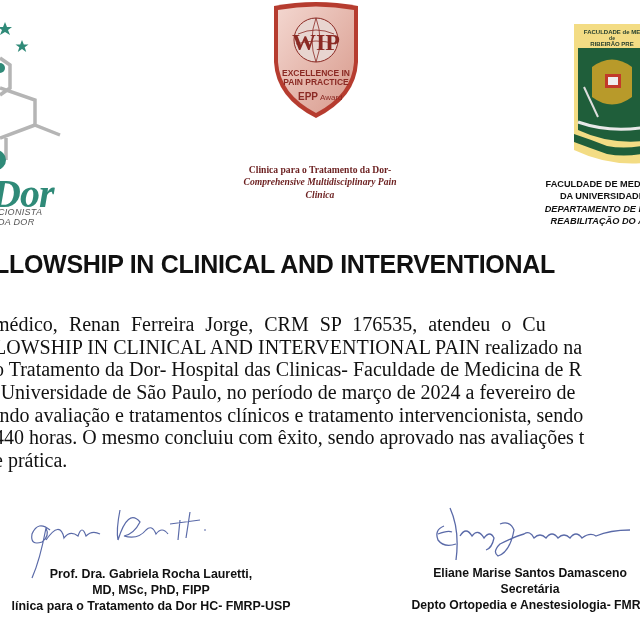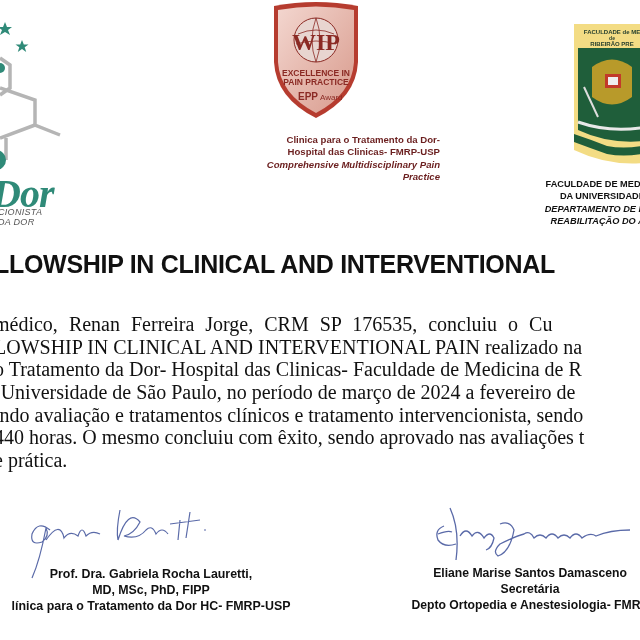--- a/index.html
+++ b/index.html
@@ -7,21 +7,21 @@
   .abs { position:absolute; }
 
   
   .logo-left { left:0; top:0; width:100px; height:230px;font-style:italic; }
   .logo-left .dor { position:absolute; left:-8px; top:170px; font-family:"Liberation Serif", serif; font-weight:bold; font-size:40px; color:#2f8a78; letter-spacing:-1px; }
   .logo-left .sub1 { position:absolute; left:-2px; top:207px; font-family:"Liberation Sans", sans-serif; font-size:9px; color:#555; letter-spacing:0.3px; white-space:nowrap; }
   .logo-left .sub2 { position:absolute; left:-2px; top:217px; font-family:"Liberation Sans", sans-serif; font-size:9px; color:#555; letter-spacing:0.3px; white-space:nowrap; }
 
   
   .badge-wrap { left:268px; top:0; width:96px; height:120px; }
-  .center-caption { left:200px; top:134px; width:240px; text-align:right; font-family:Liberation Sans, sans-serif; font-weight:bold; font-size:9.6px; line-height:12.4px; color:#6b1f1f; }
+  .center-caption { left:200px; top:164px; width:240px; text-align:center; font-family:Liberation Serif, serif; font-weight:bold; font-size:9.6px; line-height:12.4px; color:#6b1f1f; }
   .center-caption .ital { font-style:italic; }
 
   
   .crest-wrap { left:572px; top:22px; width:80px; height:146px; }
   .right-caption { left:510px; top:178px; width:200px; font-family:"Liberation Sans", sans-serif; font-weight:bold; font-size:9.2px; line-height:12.4px; color:#111; text-align:center; }
   .right-caption .ital { font-style:italic; }
 
   
   .title { left:-6px; top:250px; white-space:nowrap; font-family:"Liberation Sans", sans-serif; font-weight:bold; font-size:25px; letter-spacing:-0.3px; color:#111; }
 
@@ -73,23 +73,22 @@
     <path d="M30,34 Q48,26 66,34 M28,44 Q48,38 68,44 M48,18 Q40,40 48,62 M48,18 Q56,40 48,62" stroke="#8b2a24" stroke-width="0.8" fill="none"></path>
     <text x="48" y="50" text-anchor="middle" font-family="Liberation Serif, serif" font-weight="bold" font-size="24" fill="#8b2a24">WIP</text>
     <text x="48" y="76" text-anchor="middle" font-family="Liberation Sans, sans-serif" font-weight="bold" font-size="8.5" fill="#8b2a24">EXCELLENCE IN</text>
     <text x="48" y="85" text-anchor="middle" font-family="Liberation Sans, sans-serif" font-weight="bold" font-size="8.5" fill="#8b2a24">PAIN PRACTICE</text>
     <text x="30" y="100" font-family="Liberation Sans, sans-serif" font-weight="bold" font-size="10" fill="#8b2a24">EPP</text>
     <text x="52" y="100" font-family="Liberation Sans, sans-serif" font-size="8" fill="#8b2a24">Award</text>
   </svg>
 </div>
 <div class="abs center-caption">
   <div>Clinica para o Tratamento da Dor-</div>
-  <div>Hospital das Clinicas- FMRP-USP</div>
   <div class="ital">Comprehensive Multidisciplinary Pain</div>
-  <div class="ital">Practice</div>
+  <div class="ital">Clinica</div>
 </div>
 
 <div class="abs crest-wrap">
   <svg width="80" height="146" viewBox="0 0 80 146">
     <path d="M2,2 L80,2 L80,140 Q40,146 2,128 Z" fill="#f3dc84"></path>
     <path d="M6,26 L80,26 L80,118 Q40,124 6,108 Z" fill="#1f5e3a"></path>
     <text x="40" y="12" text-anchor="middle" font-family="Liberation Sans, sans-serif" font-weight="bold" font-size="6" fill="#1f3a2a">FACULDADE de ME</text>
     <text x="40" y="18" text-anchor="middle" font-family="Liberation Sans, sans-serif" font-weight="bold" font-size="5" fill="#1f3a2a">de</text>
     <text x="40" y="24" text-anchor="middle" font-family="Liberation Sans, sans-serif" font-weight="bold" font-size="6" fill="#1f3a2a">RIBEIRÃO PRE</text>
     <path d="M20,45 Q40,30 60,45 L60,75 Q40,90 20,75 Z" fill="#b89a2a"></path>
@@ -103,21 +102,21 @@
 <div class="abs right-caption">
   <div>FACULDADE DE MEDICINA D</div>
   <div>DA UNIVERSIDADE DE</div>
   <div class="ital">DEPARTAMENTO DE BIOMEC</div>
   <div class="ital">REABILITAÇÃO DO APARE</div>
 </div>
 
 <div class="abs title">LLOWSHIP IN CLINICAL AND INTERVENTIONAL</div>
 
 <div>
-  <div class="body-line justify-1" style="top:313px"><span> médico, </span><b>Renan Ferreira Jorge</b><span>, CRM SP 176535, concluiu o Cu</span></div>
+  <div class="body-line justify-1" style="top:313px"><span> médico, </span><b>Renan Ferreira Jorge</b><span>, CRM SP 176535, atendeu o Cu</span></div>
   <div class="body-line" style="top:336px">LOWSHIP IN CLINICAL AND INTERVENTIONAL PAIN realizado na</div>
   <div class="body-line" style="top:358px">o Tratamento da Dor- Hospital das Clinicas- Faculdade de Medicina de R</div>
   <div class="body-line" style="top:381px">-Universidade de São Paulo, no período de março de 2024 a fevereiro de</div>
   <div class="body-line" style="top:404px">indo avaliação e tratamentos clínicos e tratamento intervencionista, sendo</div>
   <div class="body-line" style="top:426px">440 horas. O mesmo concluiu com êxito, sendo aprovado nas avaliações t</div>
   <div class="body-line" style="top:449px">e prática.</div>
 </div>
 
 <svg class="abs sig-left-img" viewBox="0 0 200 80">
   <path d="M30,30 Q18,20 12,34 Q10,46 22,42 Q30,36 26,28 Q20,60 12,78 M26,40 Q40,20 44,38 Q50,30 58,36 Q62,24 66,36 Q72,30 80,34 M100,10 Q96,30 98,40 Q108,8 120,22 Q114,34 104,36 Q118,40 126,30 Q132,24 136,34 Q142,26 148,34 M160,20 L158,40 M170,12 L166,38 M150,24 L180,20 M184,30 L186,30" stroke="#5a6aa8" stroke-width="1.2" fill="none"></path>

